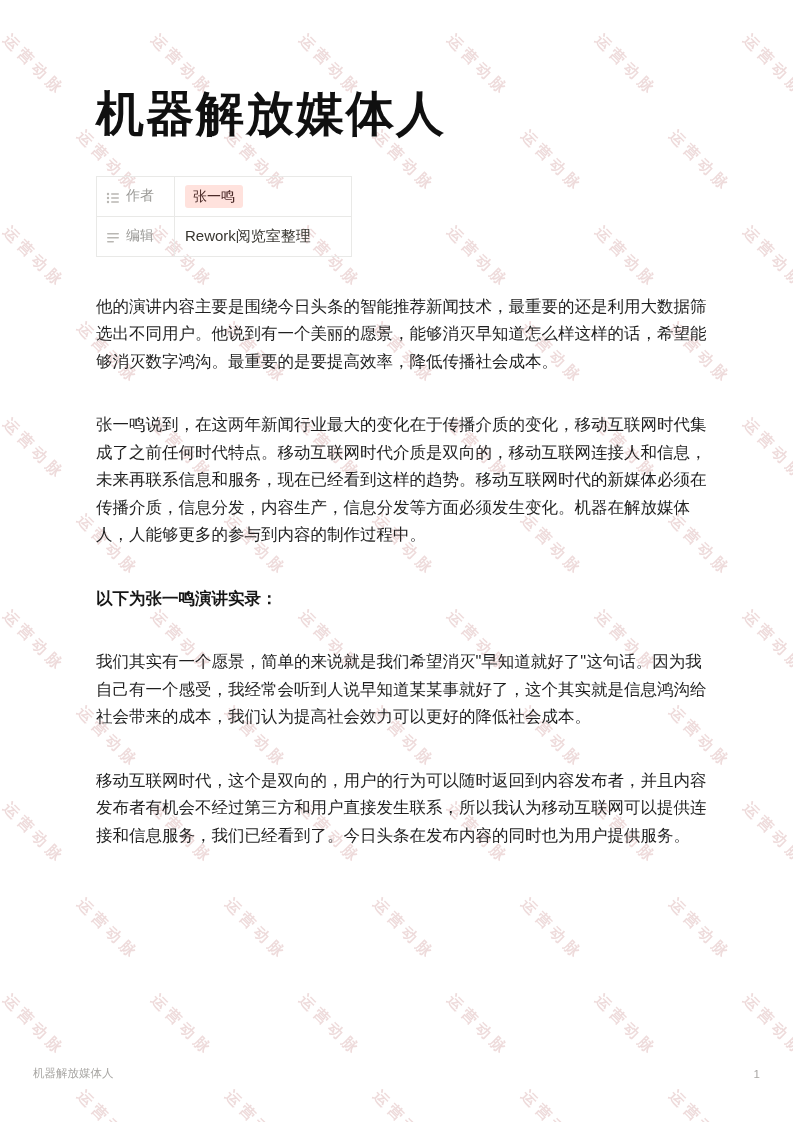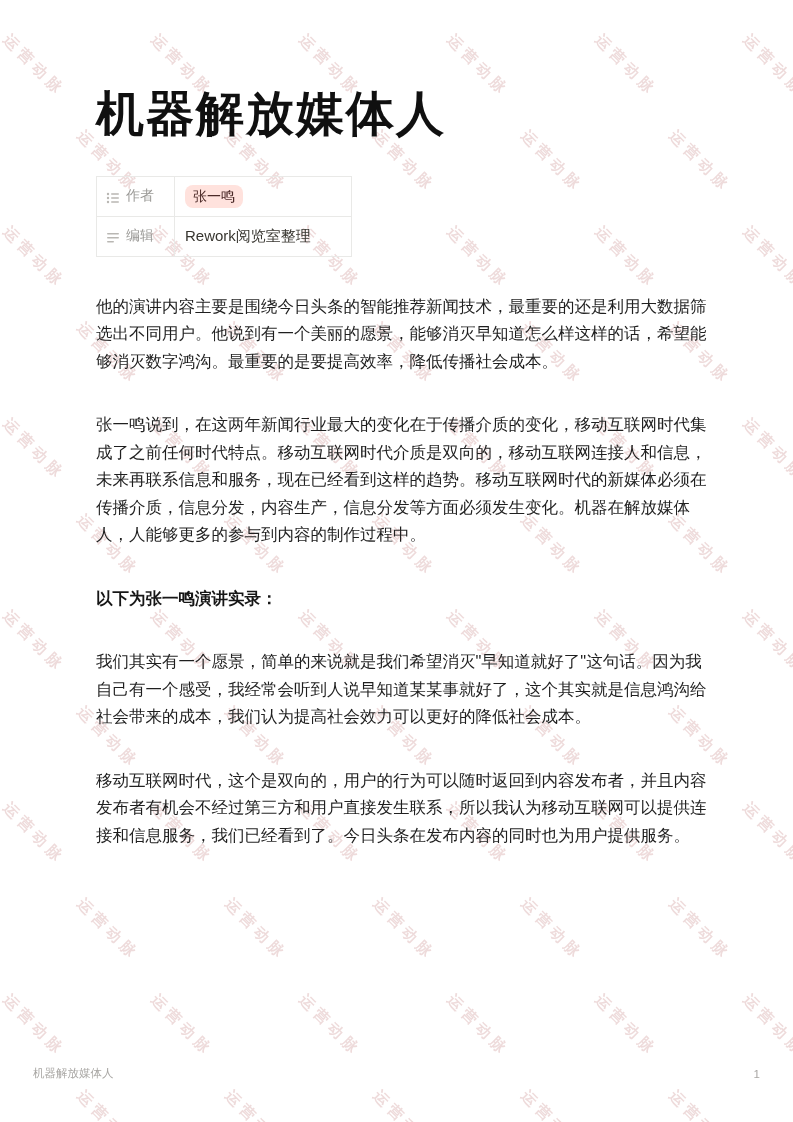--- a/index.html
+++ b/index.html
@@ -43,21 +43,21 @@
     display:flex;align-items:flex-end;gap:6px;
     color:#9b9a97;font-size:14px;
   }
   td.prop-value{
     width:156px;padding:0 10px;
     font-size:15px;color:#37352f;
   }
   .tag{
     display:inline-block;
     background:#ffe2dd;color:#4c2a28;
-    border-radius:8px;padding:3px 8px;
+    border-radius:3px;padding:3px 8px;
     font-size:14px;line-height:1.2;
   }
   .prop-icon{display:inline-flex;flex:0 0 auto;}
   
   .content p{
     margin:36px 0 0;
     font-size:16.5px;line-height:27.5px;color:#1f1f1f;
   }
   .content p.first{}
   .content p.bold-line{font-weight:700;color:#161616;}

